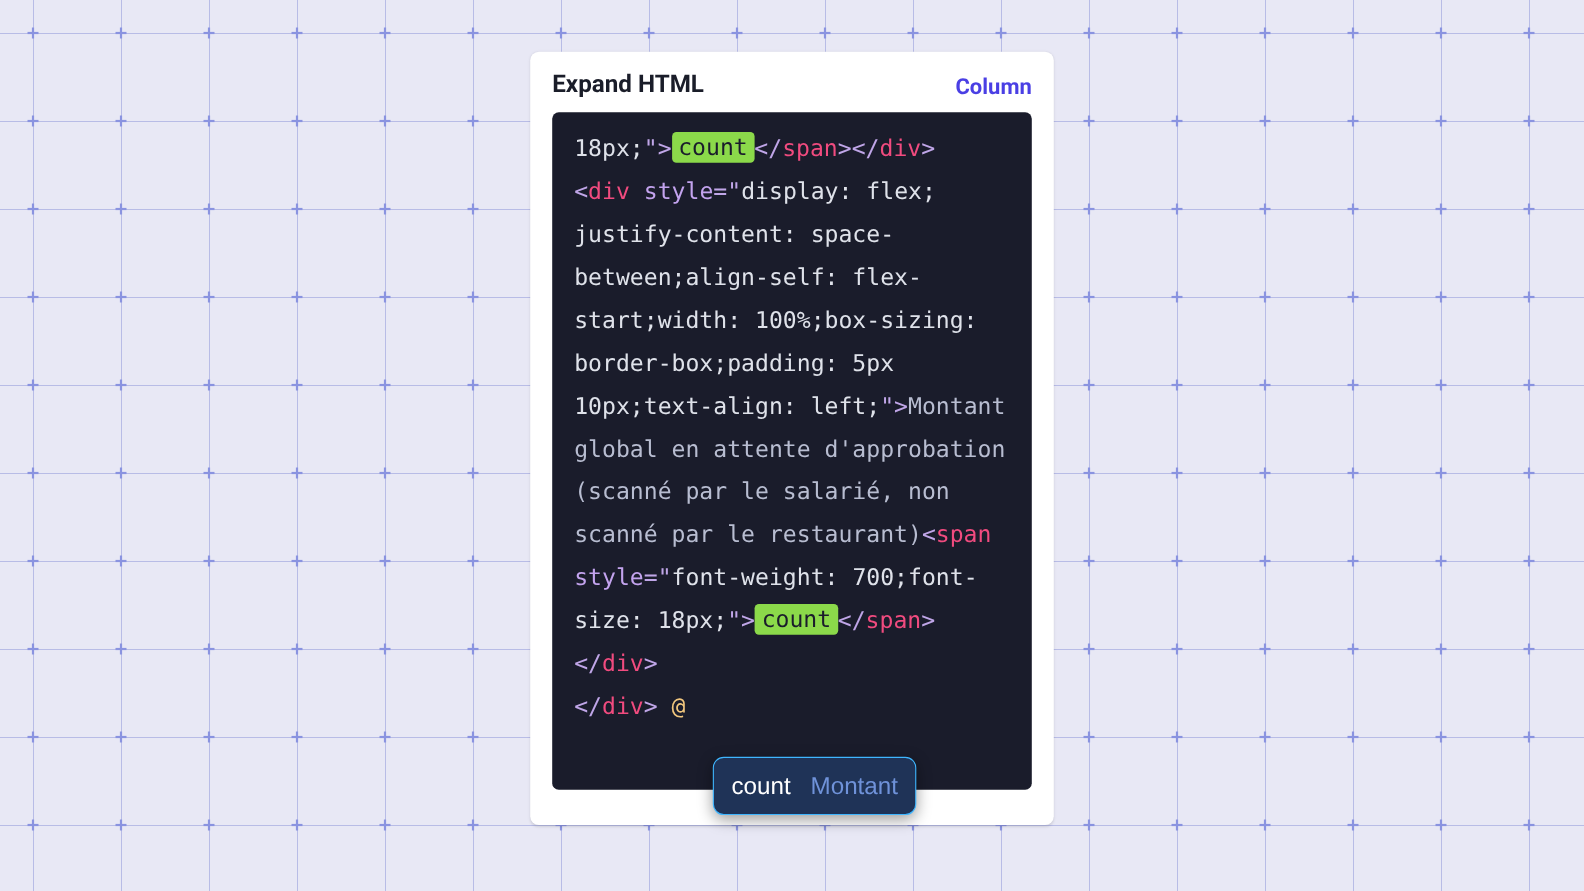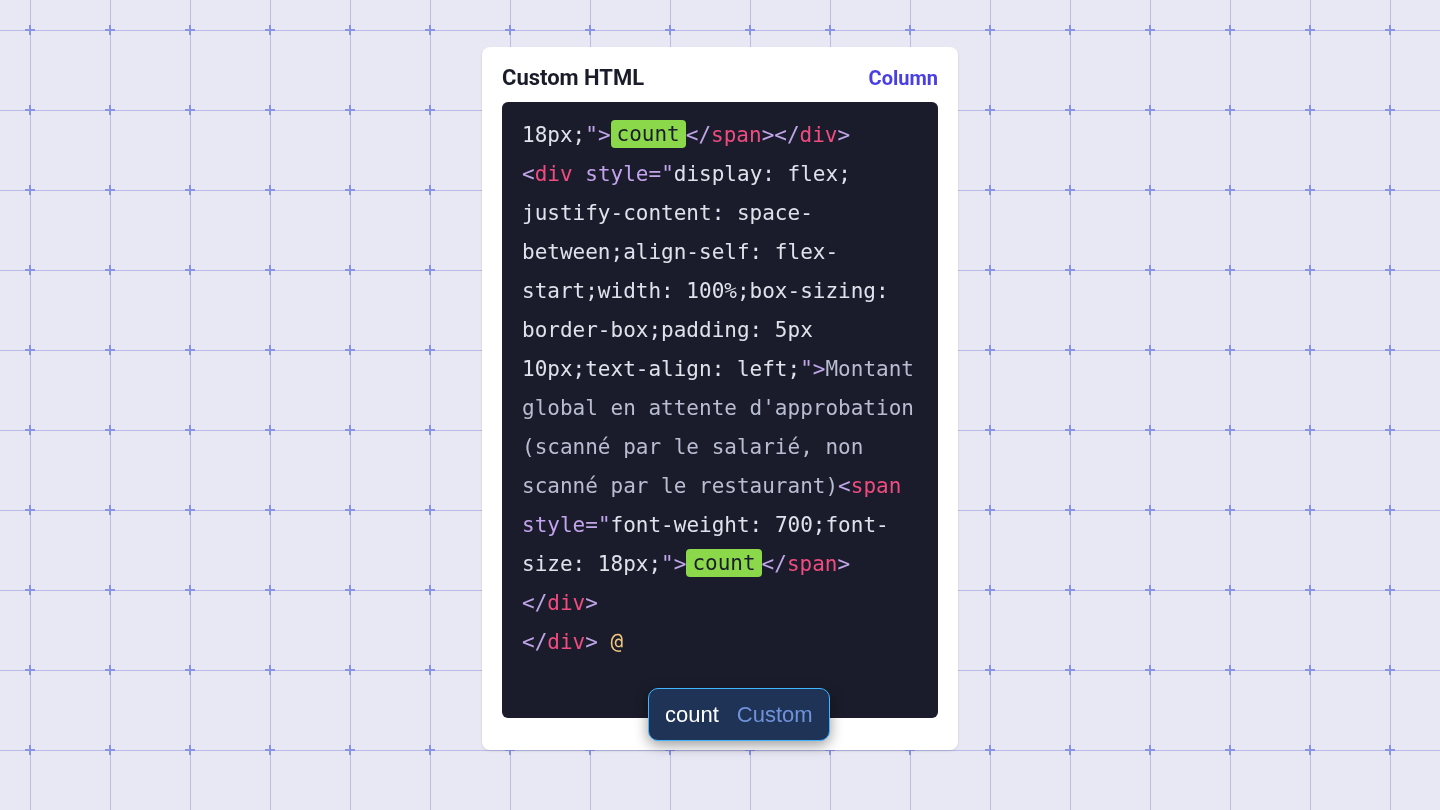--- a/index.html
+++ b/index.html
@@ -307,26 +307,26 @@
       <div class="plus" style="left: 985px; top: 745px;"></div>
       <div class="plus" style="left: 1065px; top: 745px;"></div>
       <div class="plus" style="left: 1145px; top: 745px;"></div>
       <div class="plus" style="left: 1225px; top: 745px;"></div>
       <div class="plus" style="left: 1305px; top: 745px;"></div>
       <div class="plus" style="left: 1385px; top: 745px;"></div>
     </div>
 
   <div class="card">
     <div class="card-header">
-      <div class="card-title">Custom HTML</div>
+      <div class="card-title">Expand HTML</div>
       <div class="expand-link">Column</div>
     </div>
 
     <div class="code-pane">
       <span id="codecontent"><span class="tok-attrval">18px;</span><span class="tok-punct">"</span><span class="tok-punct">&gt;</span><span class="chip">count</span><span class="tok-punct">&lt;/</span><span class="tok-tag">span</span><span class="tok-punct">&gt;</span><span class="tok-punct">&lt;/</span><span class="tok-tag">div</span><span class="tok-punct">&gt;</span><br><span class="tok-punct">&lt;</span><span class="tok-tag">div</span><span class="tok-attrval"> </span><span class="tok-attr">style</span><span class="tok-punct">=</span><span class="tok-punct">"</span><span class="tok-attrval">display: flex; justify-content: space-between;align-self: flex-start;width: 100%;box-sizing: border-box;padding: 5px 10px;text-align: left;</span><span class="tok-punct">"</span><span class="tok-punct">&gt;</span><span class="tok-text">Montant global en attente d'approbation (scanné par le salarié, non scanné par le restaurant)</span><span class="tok-punct">&lt;</span><span class="tok-tag">span</span><span class="tok-attrval"> </span><span class="tok-attr">style</span><span class="tok-punct">=</span><span class="tok-punct">"</span><span class="tok-attrval">font-weight: 700;font-size: 18px;</span><span class="tok-punct">"</span><span class="tok-punct">&gt;</span><span class="chip">count</span><span class="tok-punct">&lt;/</span><span class="tok-tag">span</span><span class="tok-punct">&gt;</span><span class="tok-punct">&lt;/</span><span class="tok-tag">div</span><span class="tok-punct">&gt;</span><br><span class="tok-punct">&lt;/</span><span class="tok-tag">div</span><span class="tok-punct">&gt;</span><span class="tok-attrval"> </span><span class="tok-at">@</span></span>
 
       <div class="autocomplete">
         <span class="ac-name">count</span>
-        <span class="ac-type">Custom</span>
+        <span class="ac-type">Montant</span>
       </div>
     </div>
   </div>
 </div>
 
 </body></html>

